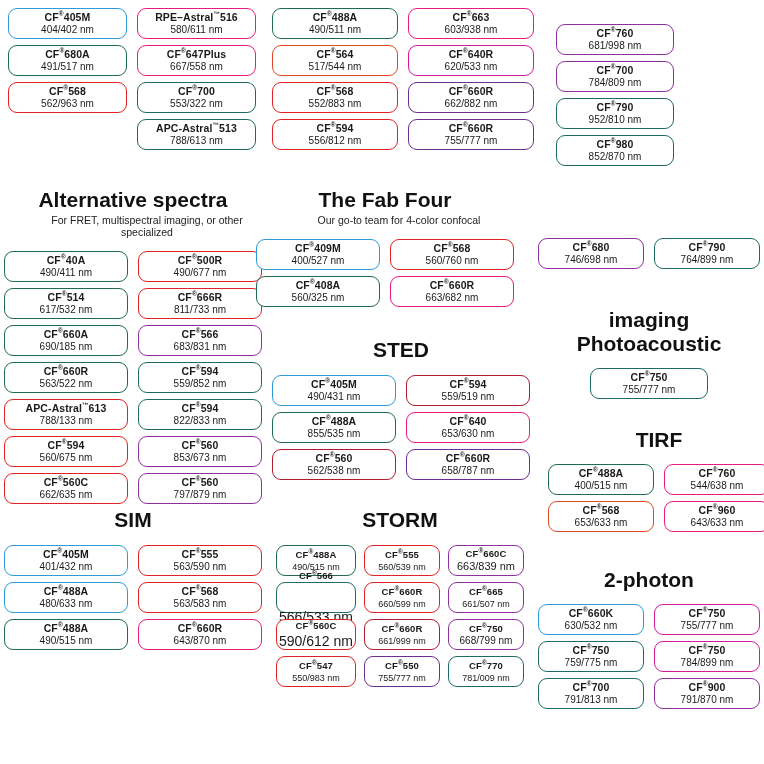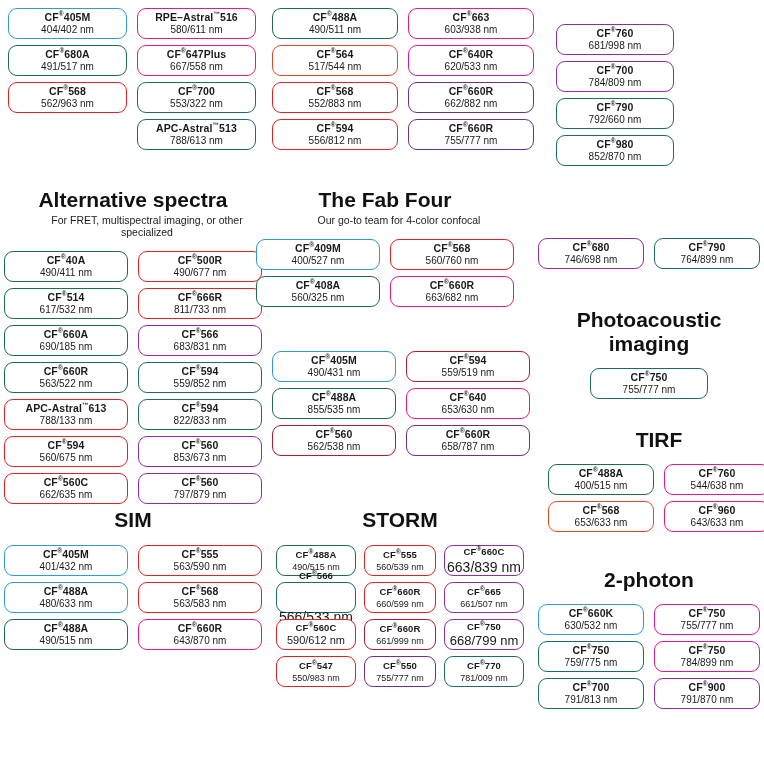--- a/index.html
+++ b/index.html
@@ -158,21 +158,21 @@
       <div class="card h-card c-purple">
         <div class="nm">CF<span class="reg">®</span>760</div>
         <div class="wl">681/998 nm</div>
       </div>
       <div class="card h-card c-purple">
         <div class="nm">CF<span class="reg">®</span>700</div>
         <div class="wl">784/809 nm</div>
       </div>
       <div class="card h-card c-teal">
         <div class="nm">CF<span class="reg">®</span>790</div>
-        <div class="wl">792/660 nm</div>
+        <div class="wl">952/810 nm</div>
       </div>
       <div class="card h-card c-teal">
         <div class="nm">CF<span class="reg">®</span>980</div>
         <div class="wl">852/870 nm</div>
       </div>
     </div>
 
   <div class="blk" style="left:4px;top:188px;width:258px;">
     <div class="sec-title">Alternative spectra</div>
     <div class="sec-sub">For FRET, multispectral imaging, or other specialized</div>
@@ -264,31 +264,32 @@
         <div class="nm">CF<span class="reg">®</span>680</div>
         <div class="wl">746/698 nm</div>
       </div>
       <div class="card h-card c-teal">
         <div class="nm">CF<span class="reg">®</span>790</div>
         <div class="wl">764/899 nm</div>
       </div>
     </div>
 
   <div class="blk" style="left:538px;top:308px;width:222px;">
+    <div class="sec-title">imaging</div>
     <div class="sec-title">Photoacoustic</div>
-    <div class="sec-title">imaging</div>
     <div class="col1" id="blk-photo" style="margin-top:12px;width:118px;margin-left:52px;">
         <div class="card h-card c-teal">
           <div class="nm">CF<span class="reg">®</span>750</div>
           <div class="wl">755/777 nm</div>
         </div>
       </div>
   </div>
 
   <div class="blk" style="left:272px;top:338px;width:258px;">
+    <div class="sec-title">STED</div>
     <div class="grid2" id="blk-sted" style="margin-top:13px;">
         <div class="card h-card c-blue">
           <div class="nm">CF<span class="reg">®</span>405M</div>
           <div class="wl">490/431 nm</div>
         </div>
         <div class="card h-card c-darkred">
           <div class="nm">CF<span class="reg">®</span>594</div>
           <div class="wl">559/519 nm</div>
         </div>
         <div class="card h-card c-green">
@@ -368,45 +369,45 @@
         <div class="card h-card c-green">
           <div class="nm" style="font-size: 9.5px;">CF<span class="reg">®</span>488A</div>
           <div class="wl" style="font-size: 9px;">490/515 nm</div>
         </div>
         <div class="card h-card c-red">
           <div class="nm" style="font-size: 9.5px;">CF<span class="reg">®</span>555</div>
           <div class="wl" style="font-size: 9px;">560/539 nm</div>
         </div>
         <div class="card h-card c-purple">
           <div class="nm" style="font-size: 9.5px;">CF<span class="reg">®</span>660C</div>
-          <div class="wl" style="font-size: 14px;">663/839 nm</div>
+          <div class="wl" style="font-size: 11px;">663/839 nm</div>
         </div>
         <div class="card h-card c-teal">
           <div class="nm" style="font-size: 9.5px;">CF<span class="reg">®</span>566</div>
           <div class="wl" style="font-size: 14px; margin-top: 28px;">566/533 nm</div>
         </div>
         <div class="card h-card c-red">
           <div class="nm" style="font-size: 9.5px;">CF<span class="reg">®</span>660R</div>
           <div class="wl" style="font-size: 9px;">660/599 nm</div>
         </div>
         <div class="card h-card c-purple">
           <div class="nm" style="font-size: 9.5px;">CF<span class="reg">®</span>665</div>
           <div class="wl" style="font-size: 9px;">661/507 nm</div>
         </div>
         <div class="card h-card c-red">
           <div class="nm" style="font-size: 9.5px;">CF<span class="reg">®</span>560C</div>
-          <div class="wl" style="font-size: 11px;">590/612 nm</div>
+          <div class="wl" style="font-size: 14px;">590/612 nm</div>
         </div>
         <div class="card h-card c-darkred">
           <div class="nm" style="font-size: 9.5px;">CF<span class="reg">®</span>660R</div>
           <div class="wl" style="font-size: 9px;">661/999 nm</div>
         </div>
         <div class="card h-card c-purple">
           <div class="nm" style="font-size: 9.5px;">CF<span class="reg">®</span>750</div>
-          <div class="wl" style="font-size: 13px;">668/799 nm</div>
+          <div class="wl" style="font-size: 10px;">668/799 nm</div>
         </div>
         <div class="card h-card c-red">
           <div class="nm" style="font-size: 9.5px;">CF<span class="reg">®</span>547</div>
           <div class="wl" style="font-size: 9px;">550/983 nm</div>
         </div>
         <div class="card h-card c-violet">
           <div class="nm" style="font-size: 9.5px;">CF<span class="reg">®</span>550</div>
           <div class="wl" style="font-size: 9px;">755/777 nm</div>
         </div>
         <div class="card h-card c-teal">

